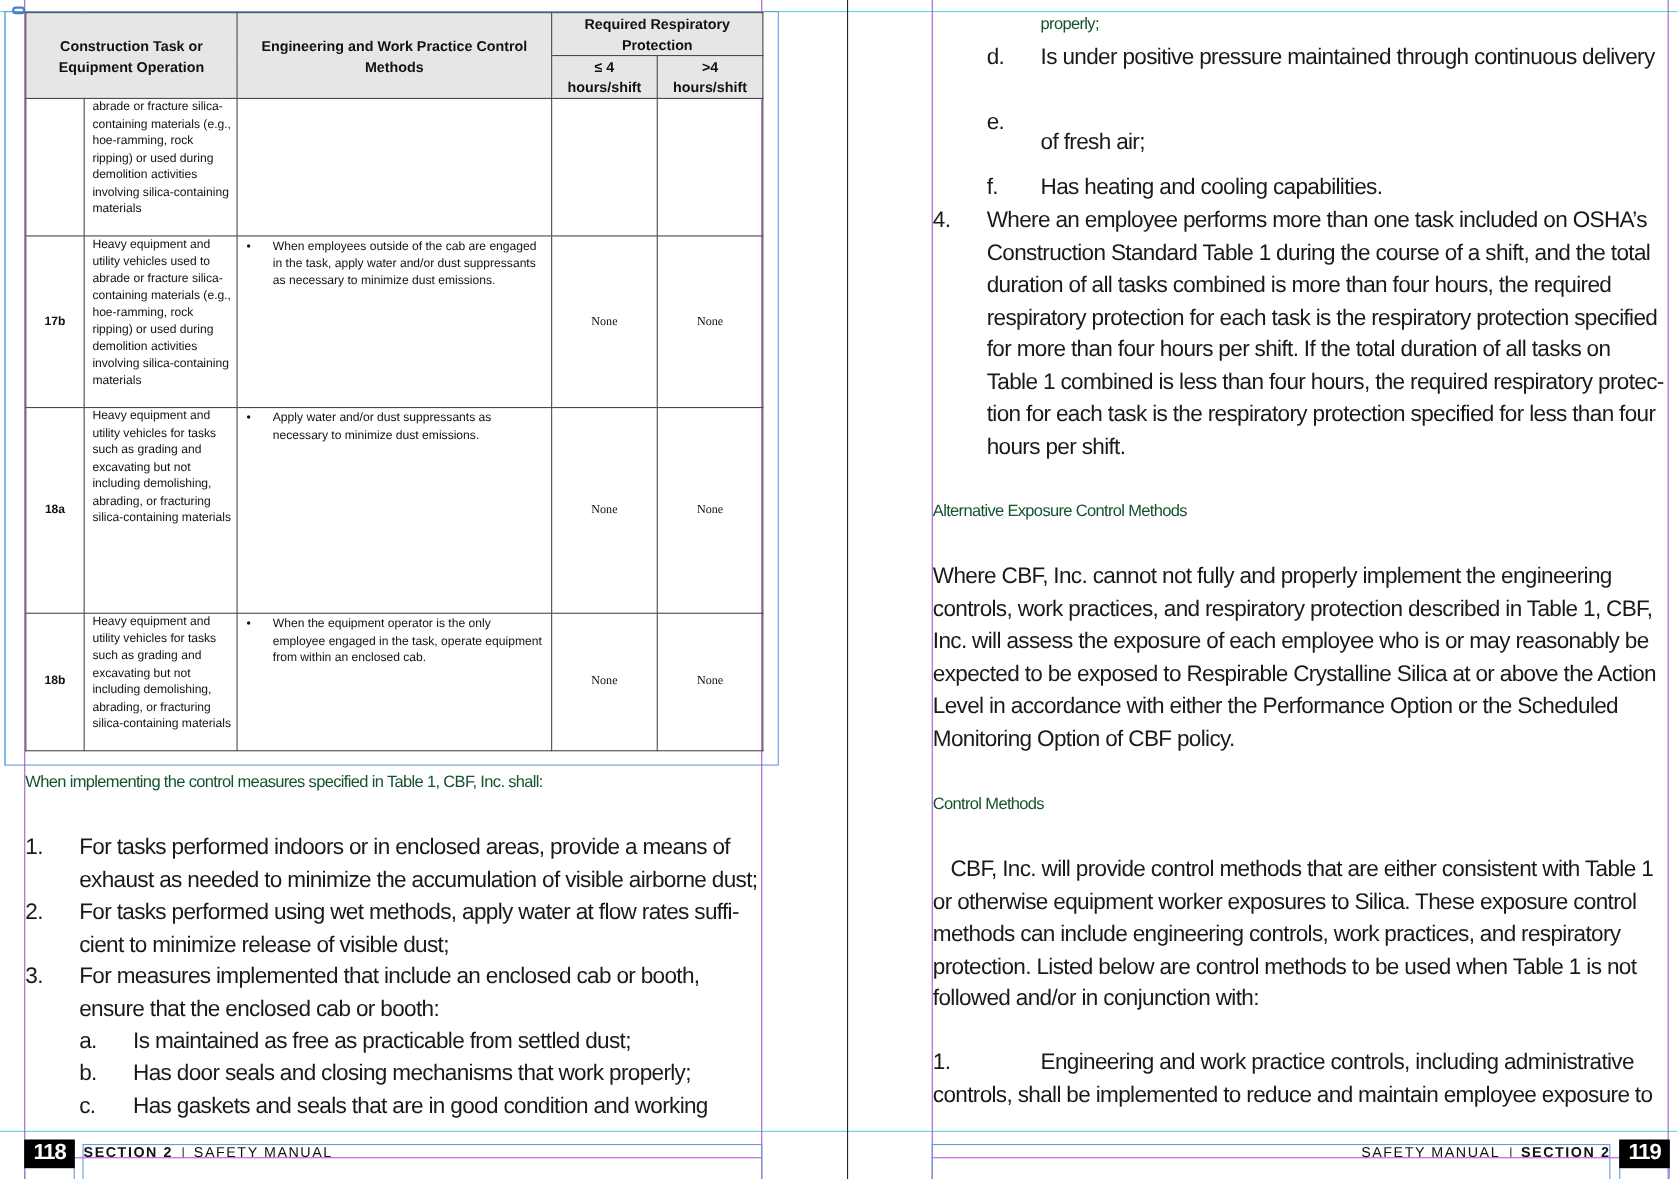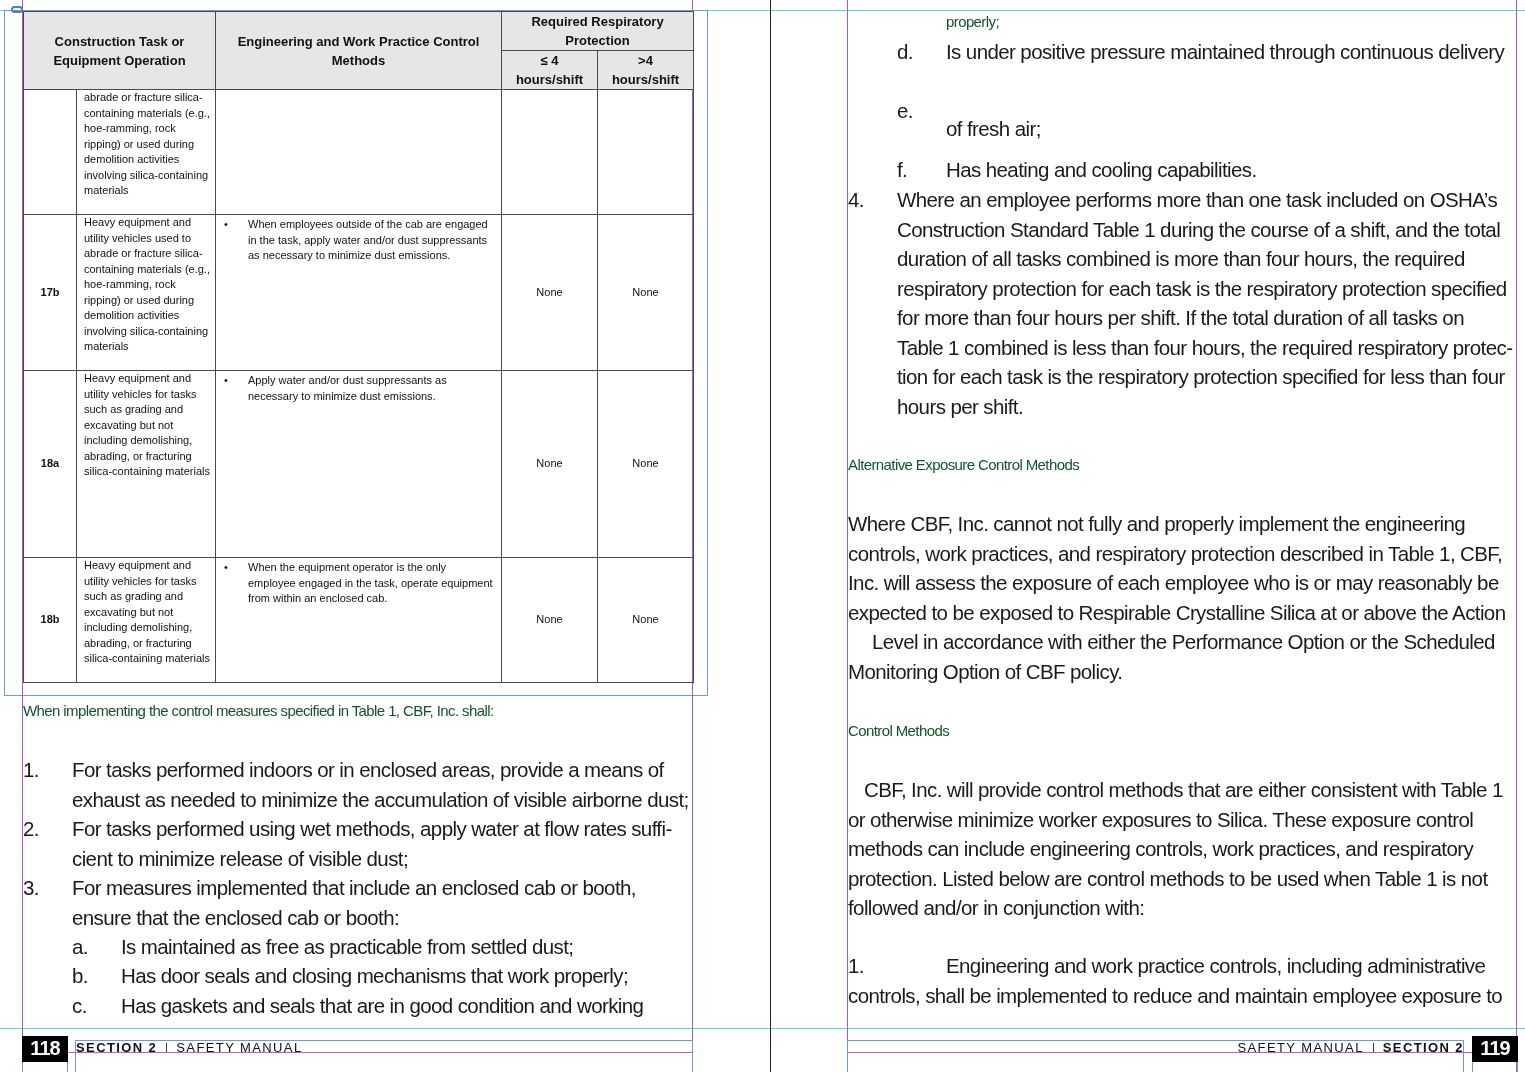--- a/index.html
+++ b/index.html
@@ -18,21 +18,21 @@
     
     .tbl { position: absolute; left: 23px; top: 11px; width: 670px; border-collapse: collapse;
            font-family: "Liberation Sans", sans-serif; font-size: 11px; table-layout: fixed; }
     .tbl th, .tbl td { border: 1.5px solid #4a4a4a; vertical-align: top; }
     .tbl th { background: #e6e6e6; font-weight: bold; font-size: 13px; text-align: center;
               vertical-align: middle; line-height: 19px; color: #111; }
     .tbl td { font-size: 11px; line-height: 15.5px; color: #111; }
     .tbl td.id { font-weight: bold; text-align: center; vertical-align: middle; }
     .tbl td.task { padding: 0 4px 0 7px; }
     .tbl td.method { padding: 2px 6px 0 6px; }
-    .tbl td.resp { text-align: center; vertical-align: middle; }
+    .tbl td.resp { text-align: center; vertical-align: middle; font-family: Liberation Serif, serif; }
     .bul { display: flex; }
     .bul .dot { width: 26px; flex: none; padding-left: 2px; }
     .tbl tr.r-h1 { height: 39px; }
     .tbl tr.r-h2 { height: 39px; }
     .tbl tr.r1 { height: 125px; }
     .tbl tr.r2 { height: 156px; }
     .tbl tr.r3 { height: 187px; }
     .tbl tr.r4 { height: 125px; }
 
     
@@ -200,29 +200,29 @@
   <span class="body" style="left:49px;top:206.5px;">hours per shift.</span>
 </div>
 
 <div class="txt" style="left:848px;top:450px;">Alternative Exposure Control Methods</div>
 
 <div class="li" style="left:848px;top:509px;width:670px;height:178px;">
   <span class="body" style="left:0;top:0px;">Where CBF, Inc. cannot not fully and properly implement the engineering</span>
   <span class="body" style="left:0;top:29.5px;">controls, work practices, and respiratory protection described in Table 1, CBF,</span>
   <span class="body" style="left:0;top:59px;">Inc. will assess the exposure of each employee who is or may reasonably be</span>
   <span class="body" style="left:0;top:88.5px;">expected to be exposed to Respirable Crystalline Silica at or above the Action</span>
-  <span class="body" style="left:0;top:118px;margin-left:24px;">Level in accordance with either the Performance Option or the Scheduled</span>
+  <span class="body" style="left:0;top:118px;">Level in accordance with either the Performance Option or the Scheduled</span>
   <span class="body" style="left:0;top:147.5px;">Monitoring Option of CBF policy.</span>
 </div>
 
 <div class="txt" style="left:848px;top:716px;">Control Methods</div>
 
 <div class="li" style="left:848px;top:775px;width:670px;height:148px;">
   <span class="body" style="left:0;top:0px;margin-left:16px;">CBF, Inc. will provide control methods that are either consistent with Table 1</span>
-  <span class="body" style="left:0;top:29.5px;">or otherwise minimize worker exposures to Silica.  These exposure control</span>
+  <span class="body" style="left:0;top:29.5px;">or otherwise equipment worker exposures to Silica.  These exposure control</span>
   <span class="body" style="left:0;top:59px;">methods can include engineering controls, work practices, and respiratory</span>
   <span class="body" style="left:0;top:88.5px;">protection.  Listed below are control methods to be used when Table 1 is not</span>
   <span class="body" style="left:0;top:118px;">followed and/or in conjunction with:</span>
 </div>
 
 <div class="li" style="left:848px;top:951px;width:670px;height:59px;">
   <span class="num">1.</span>
   <span class="body" style="left:98px;">Engineering and work practice controls, including administrative</span>
   <span class="body" style="left:0;top:29.5px;">controls, shall be implemented to reduce and maintain employee exposure to</span>
 </div>

